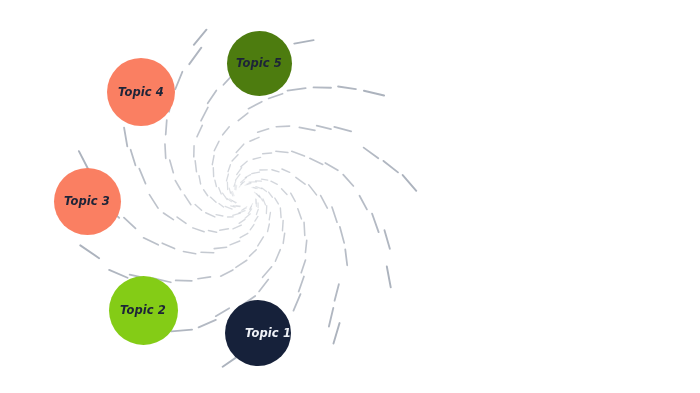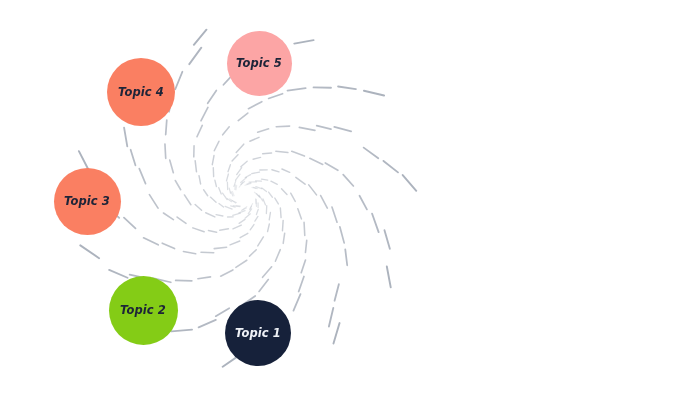--- a/index.html
+++ b/index.html
@@ -235,30 +235,30 @@
       <line x1="195.69" y1="253.73" x2="183.45" y2="251.46" stroke="#8d96a5" stroke-width="1.62" stroke-linecap="round" opacity="0.542"></line>
       <line x1="174.54" y1="248.58" x2="162.25" y2="243.19" stroke="#8d96a5" stroke-width="1.67" stroke-linecap="round" opacity="0.573"></line>
       <line x1="158.19" y1="244.83" x2="143.55" y2="237.84" stroke="#8d96a5" stroke-width="1.72" stroke-linecap="round" opacity="0.603"></line>
       <line x1="135.49" y1="228.28" x2="123.98" y2="217.72" stroke="#8d96a5" stroke-width="1.77" stroke-linecap="round" opacity="0.633"></line>
       <line x1="119.17" y1="217.87" x2="106.54" y2="206.23" stroke="#8d96a5" stroke-width="1.82" stroke-linecap="round" opacity="0.662"></line>
       <line x1="102.29" y1="195.44" x2="90.98" y2="177.93" stroke="#8d96a5" stroke-width="1.87" stroke-linecap="round" opacity="0.691"></line>
       <line x1="88.74" y1="170.25" x2="78.90" y2="151.17" stroke="#8d96a5" stroke-width="1.92" stroke-linecap="round" opacity="0.720"></line>
     </svg>
 
   <div id="bubble-layer">
-      <div class="topic-bubble" style="left: 225px; top: 300px; width: 66px; height: 66px; background: rgb(22, 33, 58);">
+      <div class="topic-bubble" style="left: 225px; top: 300px; width: 66px; height: 66px; background: rgb(22, 33, 58); justify-content: flex-end;">
         <span class="topic-label" style="color: rgb(238, 241, 246);">Topic 1</span>
       </div>
       <div class="topic-bubble" style="left: 108.5px; top: 275.5px; width: 69px; height: 69px; background: #84cc16;">
         <span class="topic-label" style="color: rgb(29, 36, 56);">Topic 2</span>
       </div>
       <div class="topic-bubble" style="left: 53.5px; top: 167.5px; width: 67px; height: 67px; background: rgb(250, 127, 98);">
         <span class="topic-label" style="color: rgb(29, 36, 56);">Topic 3</span>
       </div>
       <div class="topic-bubble" style="left: 107px; top: 58px; width: 68px; height: 68px; background: rgb(250, 127, 98);">
         <span class="topic-label" style="color: rgb(29, 36, 56);">Topic 4</span>
       </div>
-      <div class="topic-bubble" style="left: 226.5px; top: 30.5px; width: 65px; height: 65px; background: #fca5a5;">
+      <div class="topic-bubble" style="left: 226.5px; top: 30.5px; width: 65px; height: 65px; background: #4d7c0f;">
         <span class="topic-label" style="color: rgb(29, 36, 56);">Topic 5</span>
       </div>
     </div>
 
 </div>
 
 </body></html>

